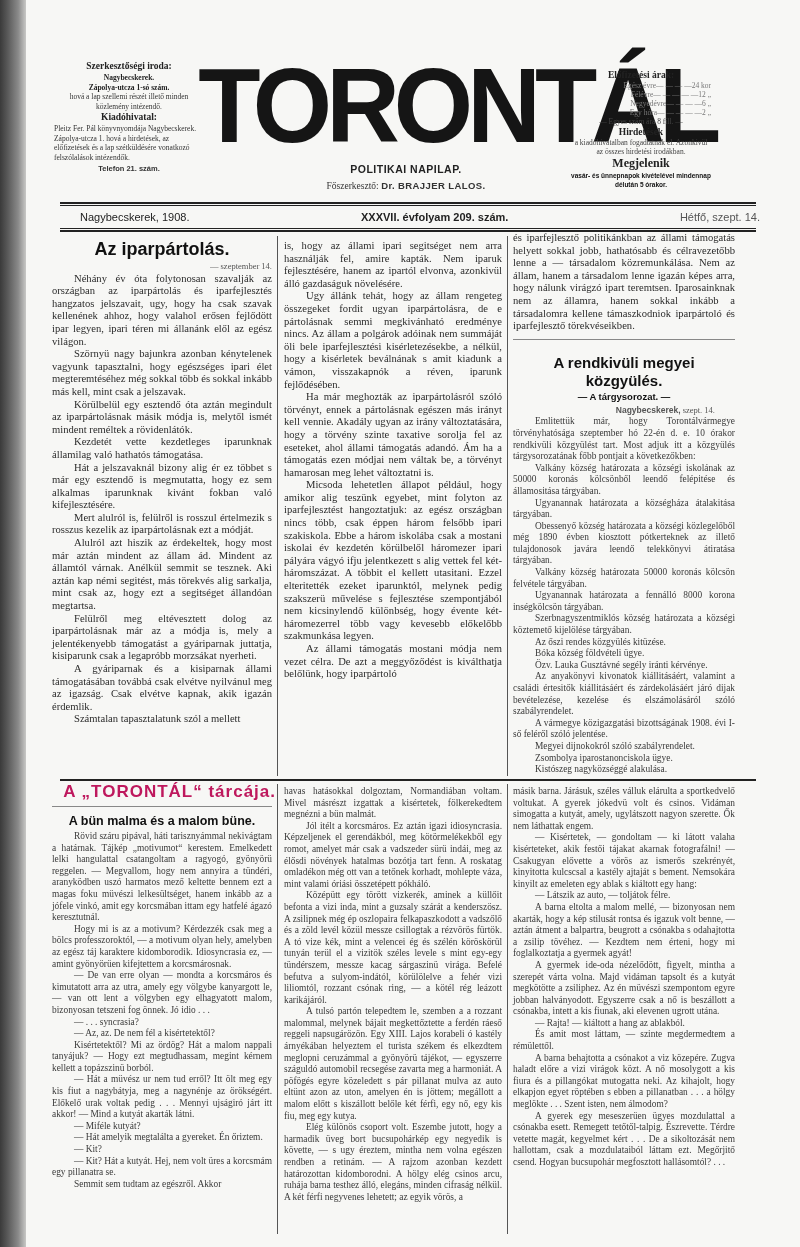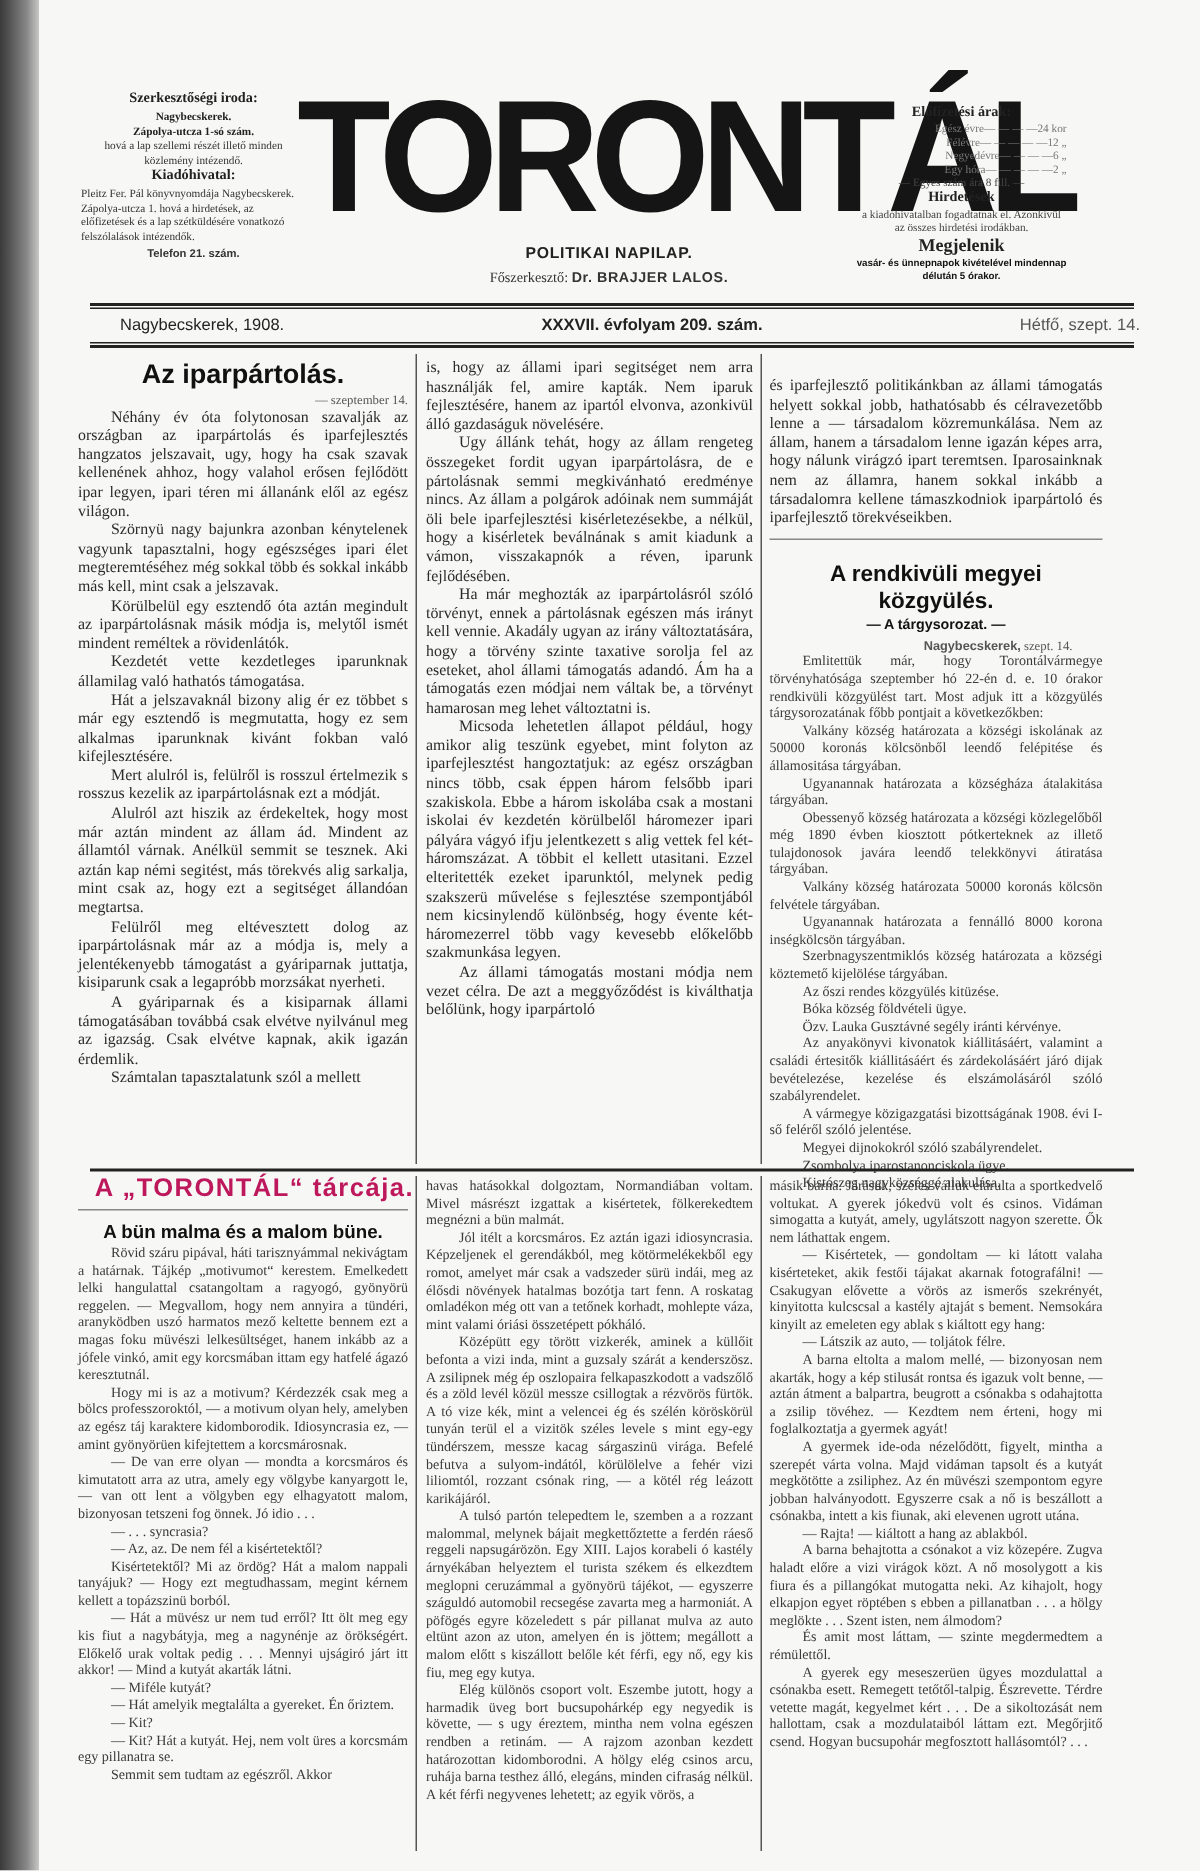--- a/index.html
+++ b/index.html
@@ -132,21 +132,21 @@
   </div>
 
   <div class="col" style="left:258px;top:240px;width:218px;">
     <p class="ni">is, hogy az állami ipari segitséget nem arra használják fel, amire kapták. Nem iparuk fejlesztésére, hanem az ipartól elvonva, azonkivül álló gazdaságuk növelésére.</p>
     <p>Ugy állánk tehát, hogy az állam rengeteg összegeket fordit ugyan iparpártolásra, de e pártolásnak semmi megkivánható eredménye nincs. Az állam a polgárok adóinak nem summáját öli bele iparfejlesztési kisérletezésekbe, a nélkül, hogy a kisérletek beválnának s amit kiadunk a vámon, visszakapnók a réven, iparunk fejlődésében.</p>
     <p>Ha már meghozták az iparpártolásról szóló törvényt, ennek a pártolásnak egészen más irányt kell vennie. Akadály ugyan az irány változtatására, hogy a törvény szinte taxative sorolja fel az eseteket, ahol állami támogatás adandó. Ám ha a támogatás ezen módjai nem váltak be, a törvényt hamarosan meg lehet változtatni is.</p>
     <p>Micsoda lehetetlen állapot például, hogy amikor alig teszünk egyebet, mint folyton az iparfejlesztést hangoztatjuk: az egész országban nincs több, csak éppen három felsőbb ipari szakiskola. Ebbe a három iskolába csak a mostani iskolai év kezdetén körülbelől háromezer ipari pályára vágyó ifju jelentkezett s alig vettek fel két-háromszázat. A többit el kellett utasitani. Ezzel elteritették ezeket iparunktól, melynek pedig szakszerü művelése s fejlesztése szempontjából nem kicsinylendő különbség, hogy évente két-háromezerrel több vagy kevesebb előkelőbb szakmunkása legyen.</p>
     <p>Az állami támogatás mostani módja nem vezet célra. De azt a meggyőződést is kiválthatja belőlünk, hogy iparpártoló</p>
   </div>
 
-  <div class="col" style="left:487px;top:252px;width:222px;">
+  <div class="col" style="left:487px;top:232px;width:222px;">
     <p class="ni">és iparfejlesztő politikánkban az állami támogatás helyett sokkal jobb, hathatósabb és célravezetőbb lenne a — társadalom közremunkálása. Nem az állam, hanem a társadalom lenne igazán képes arra, hogy nálunk virágzó ipart teremtsen. Iparosainknak nem az államra, hanem sokkal inkább a társadalomra kellene támaszkodniok iparpártoló és iparfejlesztő törekvéseikben.</p>
     <div class="hr" style="margin:6px 0 14px;"></div>
     <div class="headline" style="font-size:15px;line-height:18px;">A rendkivüli megyei közgyülés.</div>
     <div class="headline" style="font-size:9.5px;line-height:14px;">— A tárgysorozat. —</div>
     <div class="byline" style="padding-right:20px;">
       <b style="font-family:'Liberation Sans',sans-serif;margin-left:38px;">Nagybecskerek,</b>
       <span>szept. 14.</span>
     </div>
     <div class="small">
       <p>Emlitettük már, hogy Torontálvármegye törvényhatósága szeptember hó 22-én d. e. 10 órakor rendkivüli közgyülést tart. Most adjuk itt a közgyülés tárgysorozatának főbb pontjait a következőkben:</p>
@@ -198,17 +198,17 @@
     <p>Elég különös csoport volt. Eszembe jutott, hogy a harmadik üveg bort bucsupohárkép egy negyedik is követte, — s ugy éreztem, mintha nem volna egészen rendben a retinám. — A rajzom azonban kezdett határozottan kidomborodni. A hölgy elég csinos arcu, ruhája barna testhez álló, elegáns, minden cifraság nélkül. A két férfi negyvenes lehetett; az egyik vörös, a</p>
   </div>
 
   <div class="col small" style="left:487px;top:786px;width:222px;">
     <p class="ni">másik barna. Járásuk, széles válluk elárulta a sportkedvelő voltukat. A gyerek jókedvü volt és csinos. Vidáman simogatta a kutyát, amely, ugylátszott nagyon szerette. Ők nem láthattak engem.</p>
     <p>— Kisértetek, — gondoltam — ki látott valaha kisérteteket, akik festői tájakat akarnak fotografálni! — Csakugyan elővette a vörös az ismerős szekrényét, kinyitotta kulcscsal a kastély ajtaját s bement. Nemsokára kinyilt az emeleten egy ablak s kiáltott egy hang:</p>
     <p>— Látszik az auto, — toljátok félre.</p>
     <p>A barna eltolta a malom mellé, — bizonyosan nem akarták, hogy a kép stilusát rontsa és igazuk volt benne, — aztán átment a balpartra, beugrott a csónakba s odahajtotta a zsilip tövéhez. — Kezdtem nem érteni, hogy mi foglalkoztatja a gyermek agyát!</p>
     <p>A gyermek ide-oda nézelődött, figyelt, mintha a szerepét várta volna. Majd vidáman tapsolt és a kutyát megkötötte a zsiliphez. Az én müvészi szempontom egyre jobban halványodott. Egyszerre csak a nő is beszállott a csónakba, intett a kis fiunak, aki elevenen ugrott utána.</p>
     <p>— Rajta! — kiáltott a hang az ablakból.</p>
+    <p>És amit most láttam, — szinte megdermedtem a rémülettől.</p>
     <p>A barna behajtotta a csónakot a viz közepére. Zugva haladt előre a vizi virágok közt. A nő mosolygott a kis fiura és a pillangókat mutogatta neki. Az kihajolt, hogy elkapjon egyet röptében s ebben a pillanatban . . . a hölgy meglökte . . . Szent isten, nem álmodom?</p>
-    <p>És amit most láttam, — szinte megdermedtem a rémülettől.</p>
     <p>A gyerek egy meseszerüen ügyes mozdulattal a csónakba esett. Remegett tetőtől-talpig. Észrevette. Térdre vetette magát, kegyelmet kért . . . De a sikoltozását nem hallottam, csak a mozdulataiból láttam ezt. Megőrjitő csend. Hogyan bucsupohár megfosztott hallásomtól? . . .</p>
   </div>
 </div>
 
 </body></html>

